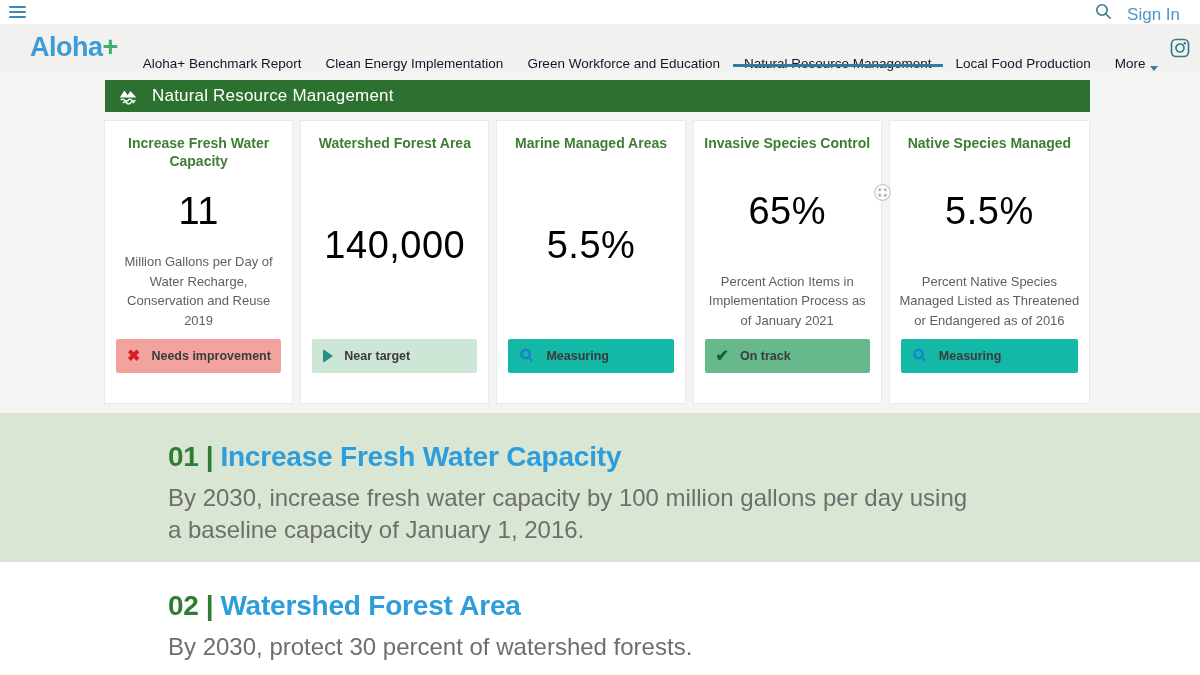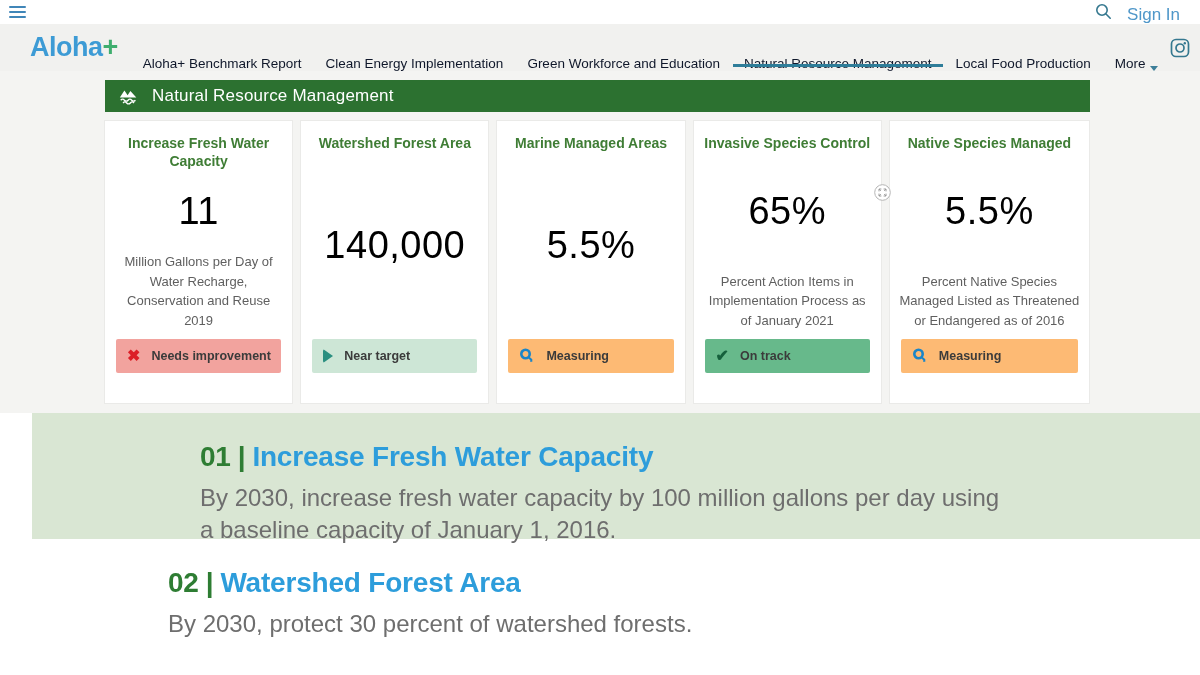--- a/index.html
+++ b/index.html
@@ -47,30 +47,30 @@
     display:flex; flex-direction:column; padding:13px 8px 0; }
   .card:last-child { flex:1.07; }
   .card-title { font-size:14px; font-weight:bold; color:#3f7d35; text-align:center; line-height:1.3; }
   .card-value-wrap { flex:1; display:flex; align-items:center; justify-content:center; }
   .card-value { font-size:38px; font-weight:normal; color:#000000; letter-spacing:.5px; }
   .card-desc { font-size:13px; color:#5f5f5f; text-align:center; line-height:1.5; margin-bottom:9px; }
   .status { height:34px; border-radius:2px; display:flex; align-items:center;
     padding-left:11px; gap:11px; margin:0 3px 30px; font-size:12.5px; font-weight:bold; color:#3b3b3b; }
   .status[data-status="needs-improvement"] { background:#f2a39e; }
   .status[data-status="near-target"]       { background:#cde6d6; }
-  .status[data-status="measuring"]         { background:#fdba74; }
+  .status[data-status="measuring"]         { background:#14b8a6; }
   .status[data-status="on-track"]          { background:#67b98b; }
   .icon-x { color:#dc1f27; font-size:16px; font-weight:bold; line-height:1; }
   .icon-play { width:0; height:0; border-top:7px solid transparent; border-bottom:7px solid transparent;
     border-left:10px solid #2a8f80; border-radius:2px; }
   .icon-check { color:#15603c; font-size:16px; font-weight:bold; line-height:1; }
 
   
   .section { padding:28px 0 0 168px; }
-  .section.green { background:#d9e6d3; height:126px;margin-left:32px; }
+  .section.green { background:#d9e6d3; height:149px; }
   .section.white { background:#fff; height:107px; }
   .sec-head { font-size:28px; font-weight:bold; letter-spacing:-0.2px; }
   .sec-num  { color:#2e7d33; }
   .sec-pipe { color:#2e7d33; font-weight:bold; margin:0 7px; }
   .sec-title{ color:#2d9ddb; }
   .sec-desc { font-size:24px; color:#6e6e6e; margin-top:9px; max-width:812px; line-height:1.35; }
 </style>
 </head>
 <body>
 

